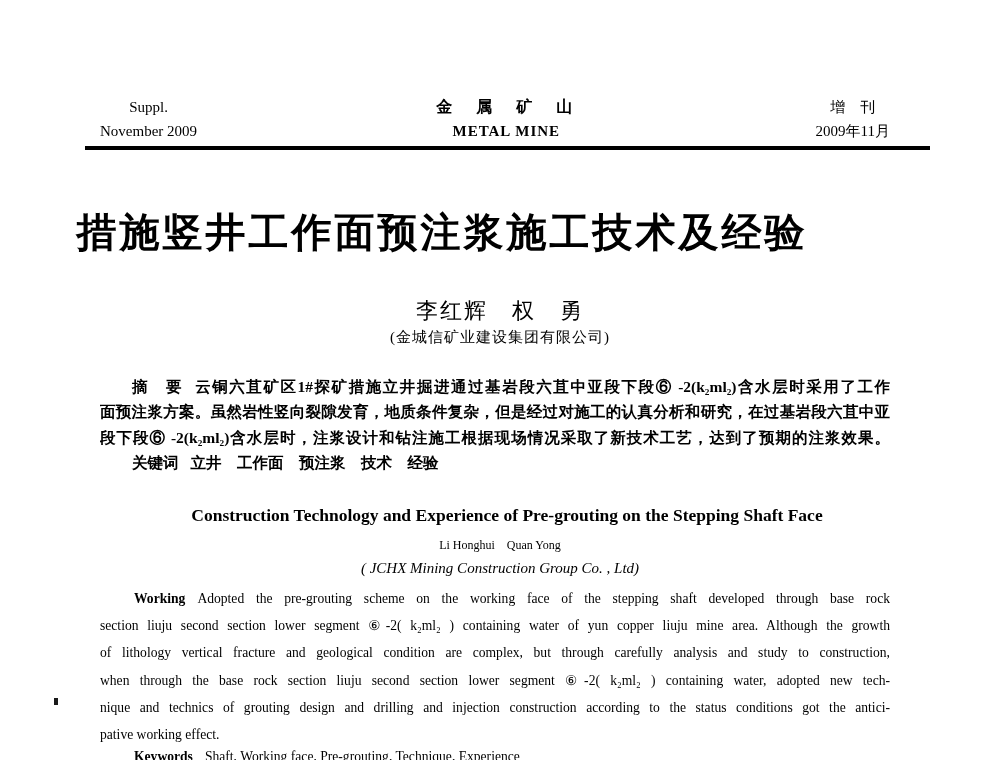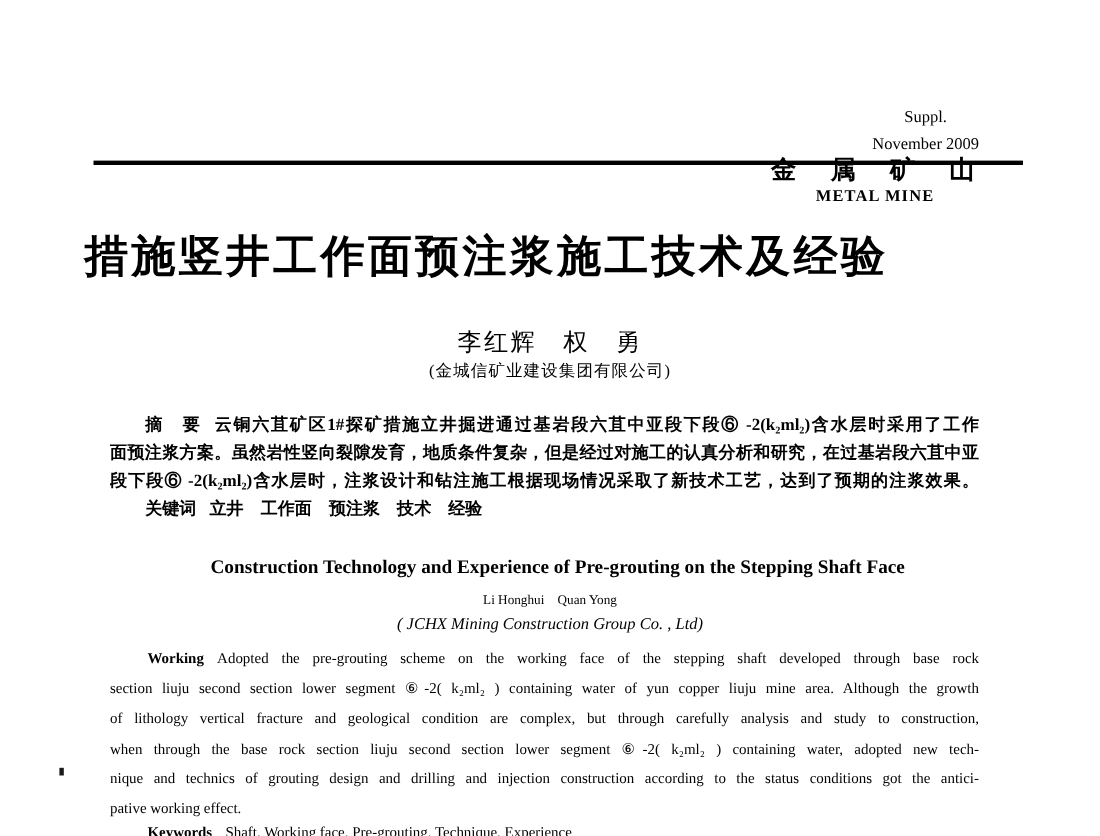--- a/index.html
+++ b/index.html
@@ -4,24 +4,24 @@
 <style>
   html,body{margin:0;padding:0;background:#e8e8e8;}
   .page{
     position:relative;width:1000px;height:760px;background:#ffffff;color:#000;
     overflow:hidden;font-family:"Liberation Serif","DejaVu Serif",serif;
   }
   
   .jheader{
     position:absolute;left:100px;top:95px;width:790px;
     display:flex;justify-content:space-between;align-items:flex-end;
-    font-size:15px;line-height:24px;flex-direction:column;
+    font-size:15px;line-height:24px;
   }
   .jheader .col{text-align:center;white-space:nowrap;}
-  .cn-journal{font-weight:bold;font-size:23px;letter-spacing:4px;}
+  .cn-journal{font-weight:bold;font-size:16px;letter-spacing:4px;}
   .en-journal{font-weight:bold;font-size:15px;letter-spacing:1px;}
   .hrule{
     position:absolute;left:85px;top:146px;width:845px;height:4px;background:#000;
   }
   
   .title-cn{
     position:absolute;left:0;top:205px;width:884px;margin:0;text-align:center;
     font-size:40px;font-weight:bold;letter-spacing:3px;
     font-family:"DejaVu Serif","Liberation Serif",serif;
   }
@@ -72,20 +72,24 @@
 
   <div class="jheader">
     <div class="col">
       <div>Suppl.</div>
       <div>November  2009</div>
     </div>
     <div class="col">
       <div class="cn-journal">金　属　矿　山</div>
       <div class="en-journal">METAL MINE</div>
     </div>
+    <div class="col">
+      <div>增　刊</div>
+      <div>2009年11月</div>
+    </div>
   </div>
   <div class="hrule"></div>
 
   <h1 class="title-cn">措施竖井工作面预注浆施工技术及经验</h1>
   <div class="authors-cn">李红辉　权　勇</div>
   <div class="affil-cn">(金城信矿业建设集团有限公司)</div>
 
   <section class="abstract-cn">
     <div class="line fill indent-cn">
       <span class="lbl-cn">摘　要</span><span>云铜六苴矿区1#探矿措施立井掘进通过基岩段六苴中亚段下段⑥ -2(k₂ml₂)含水层时采用了工作</span>

